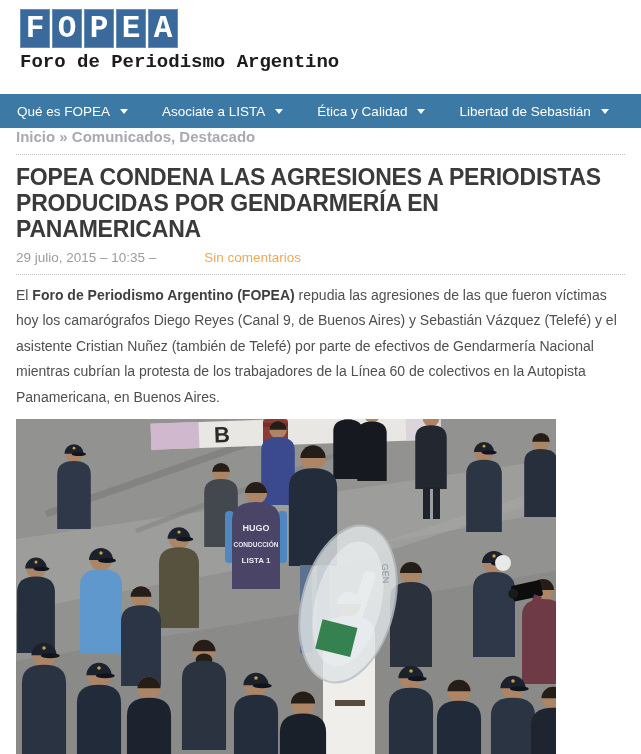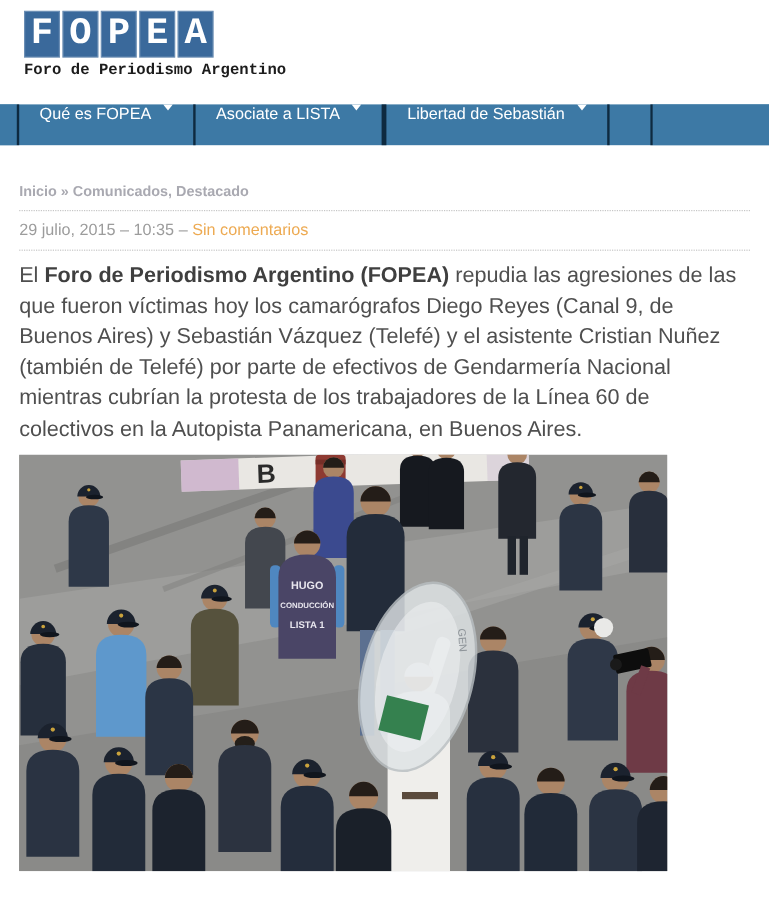--- a/index.html
+++ b/index.html
@@ -19,82 +19,81 @@
     color: #fff;
     font-family: "Liberation Mono", monospace;
     font-weight: bold;
     font-size: 31px;
     display: flex; align-items: center; justify-content: center;
     box-shadow: inset 0 0 0 1px rgba(255,255,255,0.25);
   }
   .logo-tagline {
     margin-top: 3px;
     font-family: "Liberation Mono", monospace;
-    font-size: 13px;
+    font-size: 19px;
     font-weight: bold;
     color: #1c1c1c;
     white-space: nowrap;
   }
 
   
   .navbar {
     margin-top: 21px;
     height: 34px;
     background: #3d79a5;
     display: flex;
     align-items: stretch;
   }
   .nav-edge { width: 14px; background: #3d79a5; }
   .nav-edge.end { flex: 1; }
   .nav-sep { width: 2px; background: #0e2a40; }
   .nav-item {
-    display: flex; align-items: flex-start;
+    display: flex; align-items: center;
     padding: 0 17px;
     color: #fff;
     font-size: 13.5px;
     cursor: pointer;
     white-space: nowrap;
   }
   .nav-item .chev {
     margin-left: 10px;
     width: 0; height: 0;
     border-left: 4.5px solid transparent;
     border-right: 4.5px solid transparent;
     border-top: 5px solid #fff;
   }
 
   
   .content { width: 609px; margin: 0 16px; }
   .breadcrumb {
-    margin-top: 31px;
-    font-size: 12px;
+    font-size: 15px;
     font-weight: bold;
     color: #a9a9b1;
   }
   .breadcrumb span { color: #a9a9b1; text-decoration: none; }
   .dotted-rule { border-bottom: 1px dotted #c6c6c6; margin-top: 9px; }
 
   h1.article-title {
     margin: 9px 0 0 0;
     font-size: 23px;
     line-height: 1.13;
     font-weight: bold;
     color: #3a3a3a;
     letter-spacing: -0.2px;
   }
   .article-meta {
     margin-top: 8px;
     font-size: 13.5px;
     color: #9c9c9c;
   }
-  .comments-link { color: #edaa52; cursor: pointer; text-decoration: none; }
+  .comments-link { color: #edaa52; cursor: pointer; text-decoration: none; margin-left: 44px; }
 
   p.article-body {
     margin: 8px 0 0 0;
-    font-size: 18px;
+    font-size: 14px;
     line-height: 25.5px;
     color: #4f4f4f;
   }
   p.article-body b { color: #3f3f3f; }
 
   .article-photo {
     display: block;
     margin-top: 9px;
     width: 540px;
     height: 347px;
@@ -124,20 +123,24 @@
     <span class="chev"></span>
   </div>
   <div class="nav-sep"></div>
 
   <div class="nav-item">
     <span>Asociate a LISTA</span>
     <span class="chev"></span>
   </div>
   <div class="nav-sep"></div>
 
+  <div class="nav-item">
+    <span>Ética y Calidad</span>
+    <span class="chev"></span>
+  </div>
   <div class="nav-sep"></div>
 
   <div class="nav-item">
     <span>Libertad de Sebastián</span>
     <span class="chev"></span>
   </div>
   <div class="nav-sep"></div>
 
   <div class="nav-item">
     
@@ -150,20 +153,21 @@
 <main class="content">
 
   <div class="breadcrumb">
     <span>Inicio</span>
     <span>»</span>
     <span>Comunicados, Destacado</span>
   </div>
 
   <div class="dotted-rule"></div>
 
+  <h1 class="article-title">FOPEA CONDENA LAS AGRESIONES A PERIODISTAS PRODUCIDAS POR GENDARMERÍA EN PANAMERICANA</h1>
 
   <div class="article-meta">
     <span>29 julio, 2015 – 10:35 – </span><span class="comments-link">Sin comentarios</span>
   </div>
 
   <div class="dotted-rule"></div>
 
   <p class="article-body"><span>El </span><b>Foro de Periodismo Argentino (FOPEA)</b><span> repudia las agresiones de las que fueron víctimas hoy los camarógrafos Diego Reyes (Canal 9, de Buenos Aires) y Sebastián Vázquez (Telefé) y el asistente Cristian Nuñez (también de Telefé) por parte de efectivos de Gendarmería Nacional mientras cubrían la protesta de los trabajadores de la Línea 60 de colectivos en la Autopista Panamericana, en Buenos Aires.</span></p>
 
   <svg class="article-photo" viewBox="0 0 540 347" xmlns="http://www.w3.org/2000/svg">

